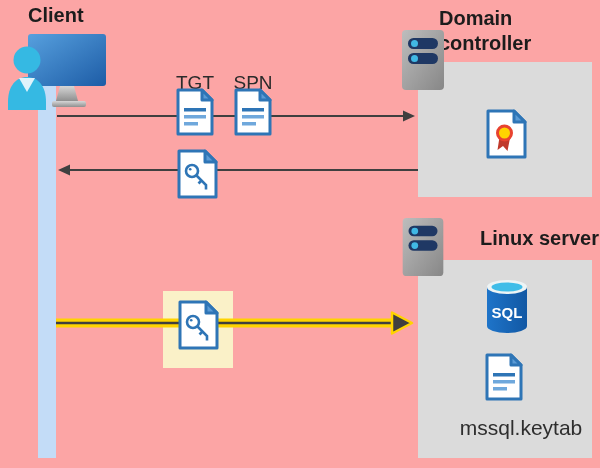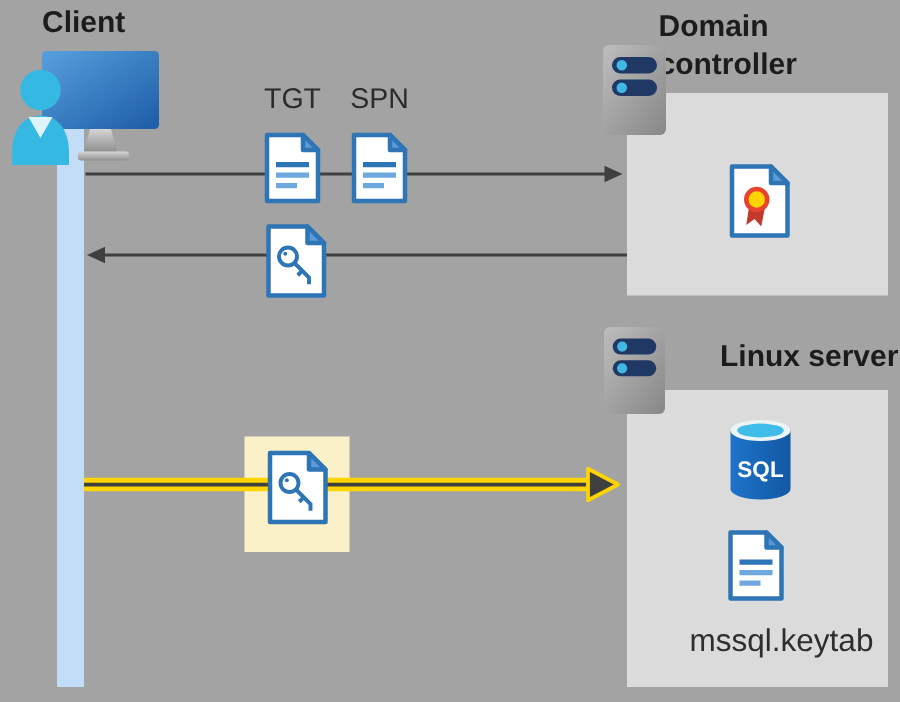--- a/index.html
+++ b/index.html
@@ -1,33 +1,33 @@
 <!DOCTYPE html>
 <html><head>
 <meta charset="utf-8">
 <style>
   html,body{margin:0;padding:0;background:#fff;}
   .canvas{
-    position:relative;width:600px;height:468px;background:#a3a3a3;overflow:hidden;
+    position:relative;width:600px;height:468px;background:#fca5a5;overflow:hidden;
     font-family:"Liberation Sans", sans-serif;
   }
   .gray-box{position:absolute;background:#DBDBDB;}
   .dc-box{left:418px;top:62px;width:174px;height:135px;}
   .linux-box{left:418px;top:260px;width:174px;height:198px;}
   .highlight{position:absolute;left:163px;top:291px;width:70px;height:77px;background:#FAF1C8;}
   .vbar{position:absolute;left:38px;top:86px;width:18px;height:372px;background:#C3DCF7;}
   .arrows{position:absolute;left:0;top:0;pointer-events:none;}
   .title{
     position:absolute;font-weight:bold;font-size:20px;color:#1c1c1c;line-height:25px;
   }
   .client-title{left:28px;top:3px;}
   .dc-title{left:439px;top:6px;width:135px;}
   .linux-title{left:480px;top:226px;width:140px;}
   .ticket-label{
-    position:absolute;top:56px;width:50px;text-align:center;
+    position:absolute;top:72px;width:50px;text-align:center;
     font-size:19px;color:#2b2b2b;
   }
   .tgt-label{left:170px;}
   .spn-label{left:228px;}
   .keytab-label{
     position:absolute;left:434px;top:416px;width:174px;text-align:center;
     font-size:21px;color:#2e2e2e;
   }
   .icon{position:absolute;}
 </style>

